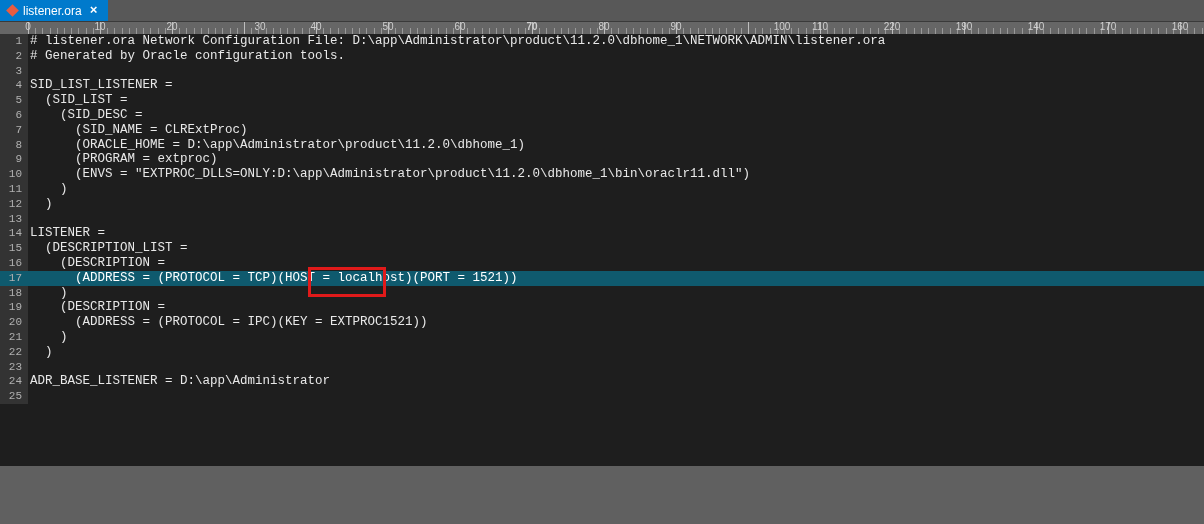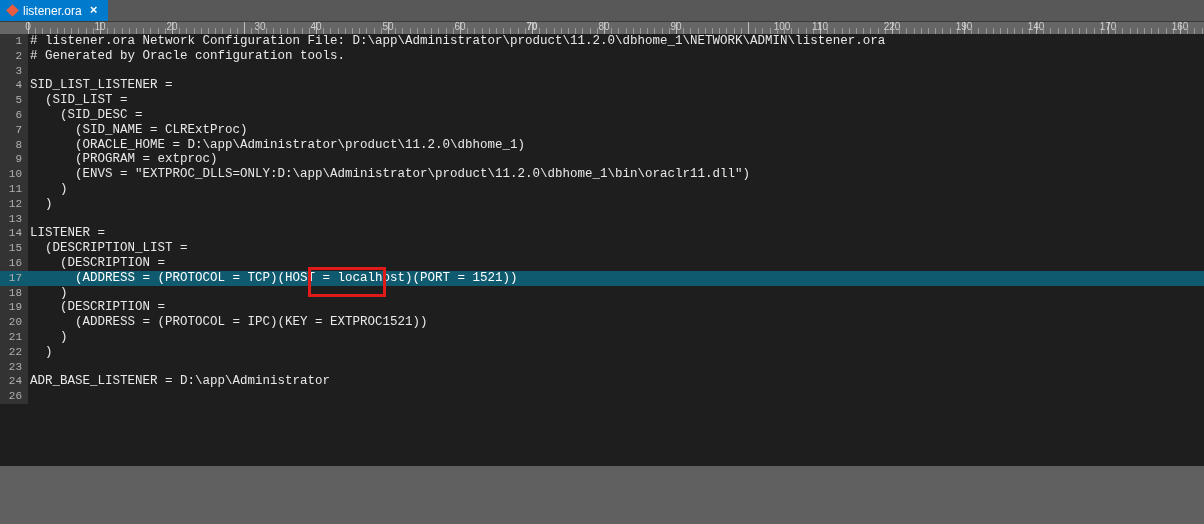--- a/index.html
+++ b/index.html
@@ -432,20 +432,20 @@
       </div>
       <div class="line">
         <div class="gutter">23</div>
         <div class="code"></div>
       </div>
       <div class="line">
         <div class="gutter">24</div>
         <div class="code">ADR_BASE_LISTENER = D:\app\Administrator</div>
       </div>
       <div class="line">
-        <div class="gutter">26</div>
+        <div class="gutter">25</div>
         <div class="code"></div>
       </div>
     </div>
   <div class="red-box" id="redbox" style="left: 307.8px; top: 232.8px; width: 78px; height: 30px;"></div>
 </div>
 
 <div class="bottom-bar"></div>
 
 </body></html>

